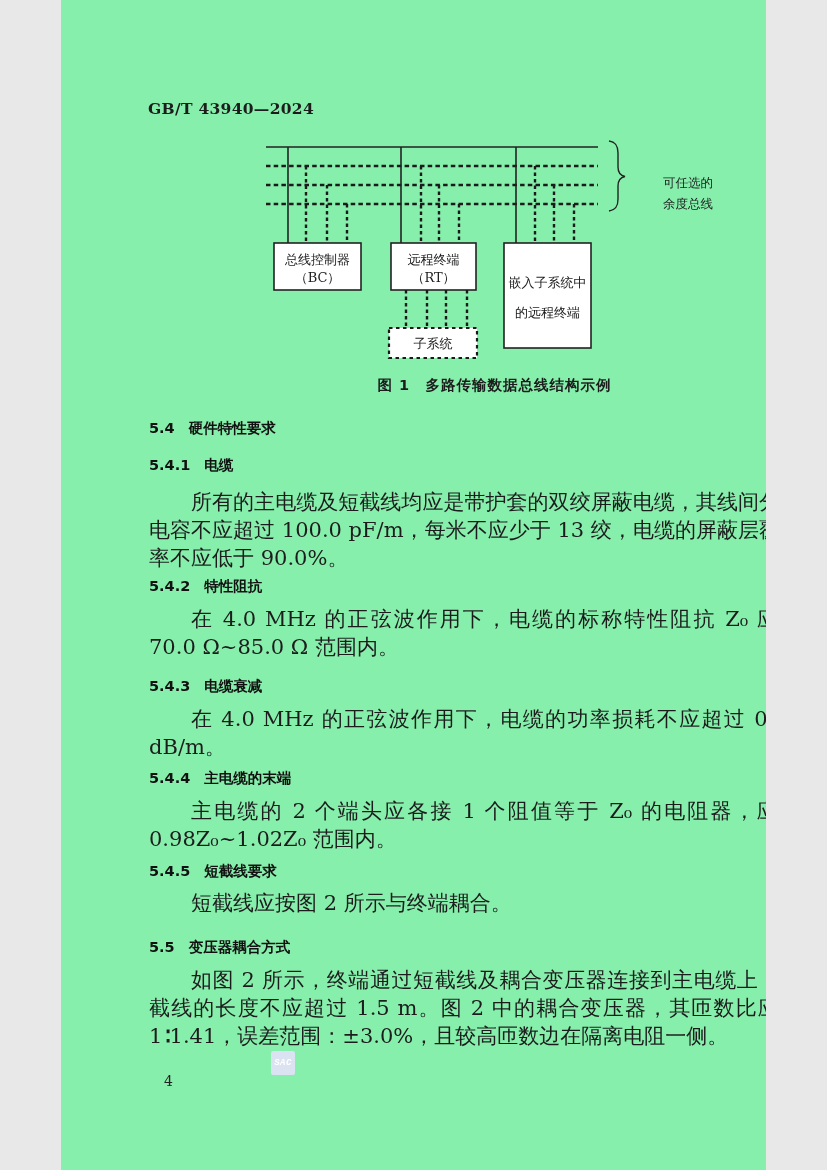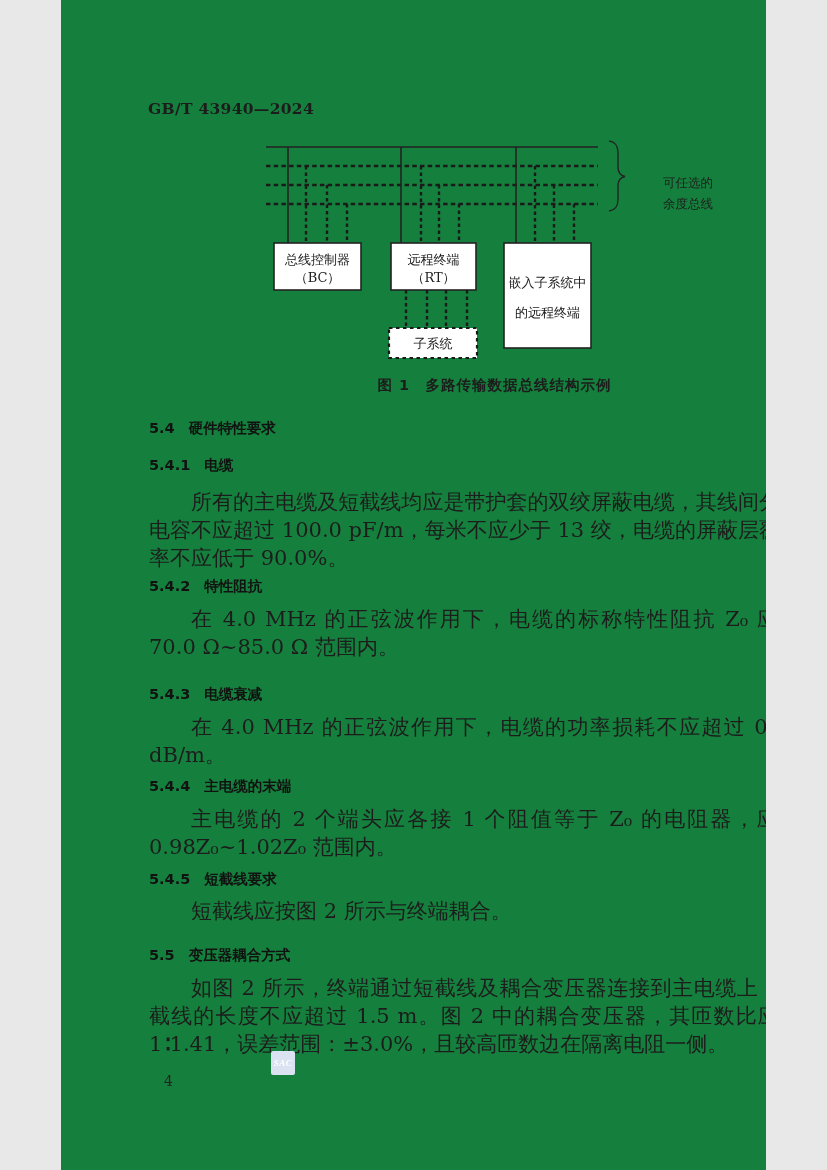--- a/index.html
+++ b/index.html
@@ -1,20 +1,20 @@
 <!DOCTYPE html>
 <html><head>
 <meta charset="utf-8">
 <style>
   html,body{margin:0;padding:0;background:#e8e8e8;}
   .page{
     position:relative;
     width:705px;height:1170px;
     margin:0 auto;
-    background:#15803d;
+    background:#86efac;
     font-family:"DejaVu Serif","Liberation Serif",serif;
     color:#1c1c1c;
     overflow:hidden;
   }
   .std-header{
     position:absolute;left:87px;top:99px;
     font-family:"DejaVu Serif","Liberation Serif",serif;
     font-weight:bold;font-size:15.5px;letter-spacing:0.3px;
   }
   .figure-wrap{position:absolute;left:165px;top:135px;width:500px;height:265px;}
@@ -35,21 +35,21 @@
     text-indent:2em;text-align:justify;color:#1c1c1c;
   }
   .page-number{
     position:absolute;left:103px;top:1073px;
     font-size:14px;color:#222;
   }
   .watermark{
     position:absolute;left:210px;top:1051px;width:24px;height:24px;
     background:#dbe2f1;border-radius:2px;
     display:flex;align-items:center;justify-content:center;
-    color:#ffffff;font-family:Liberation Serif, serif;
+    color:#ffffff;font-family:Liberation Mono, monospace;
     font-style:italic;font-weight:bold;font-size:9px;letter-spacing:0.5px;
   }
   svg text{
     font-family:"DejaVu Serif","Liberation Serif",serif;
     fill:#1c1c1c;
   }
 </style>
 </head>
 <body>
 
@@ -146,21 +146,21 @@
     <h3 style="margin-top:19px">
       <span class="num">5.4.1</span><span>电缆</span>
     </h3>
     <p style="margin-top:14px">所有的主电缆及短截线均应是带护套的双绞屏蔽电缆，其线间分布电容不应超过 100.0 pF/m，每米不应少于 13 绞，电缆的屏蔽层覆盖率不应低于 90.0%。</p>
 
     <h3 style="margin-top:5px">
       <span class="num">5.4.2</span><span>特性阻抗</span>
     </h3>
     <p style="margin-top:10px">在 4.0 MHz 的正弦波作用下，电缆的标称特性阻抗 Z₀ 应在 70.0 Ω~85.0 Ω 范围内。</p>
 
-    <h3 style="margin-top:24px">
+    <h3 style="margin-top:16px">
       <span class="num">5.4.3</span><span>电缆衰减</span>
     </h3>
     <p style="margin-top:10px">在 4.0 MHz 的正弦波作用下，电缆的功率损耗不应超过 0.05 dB/m。</p>
 
     <h3 style="margin-top:8px">
       <span class="num">5.4.4</span><span>主电缆的末端</span>
     </h3>
     <p style="margin-top:10px">主电缆的 2 个端头应各接 1 个阻值等于 Z₀ 的电阻器，应在 0.98Z₀~1.02Z₀ 范围内。</p>
 
     <h3 style="margin-top:9px">

